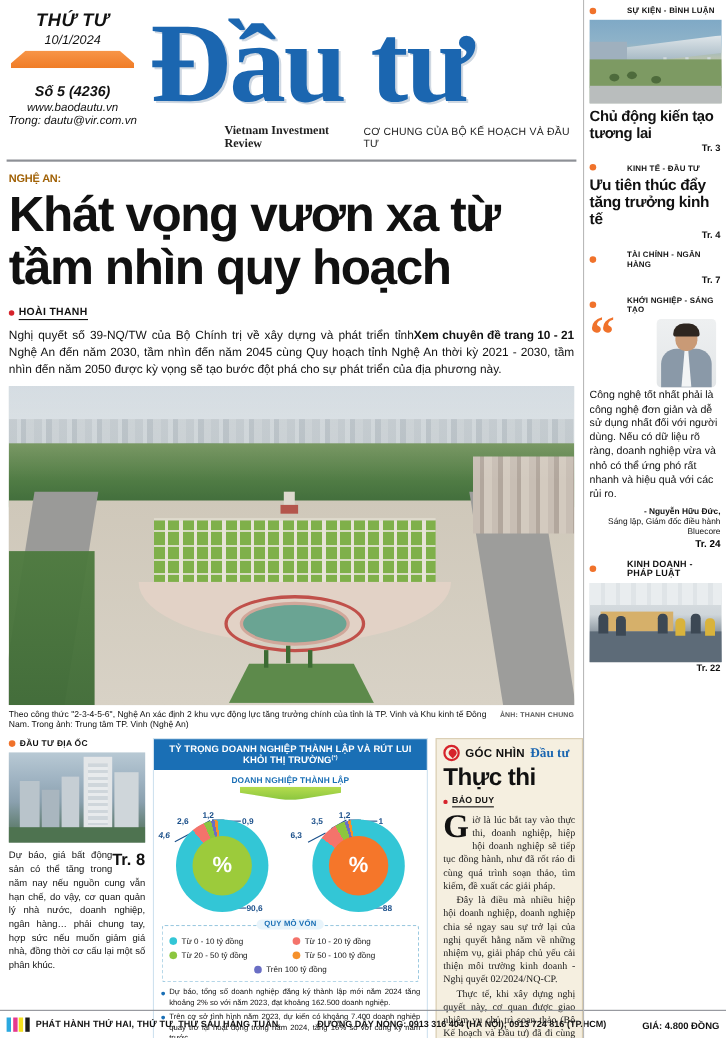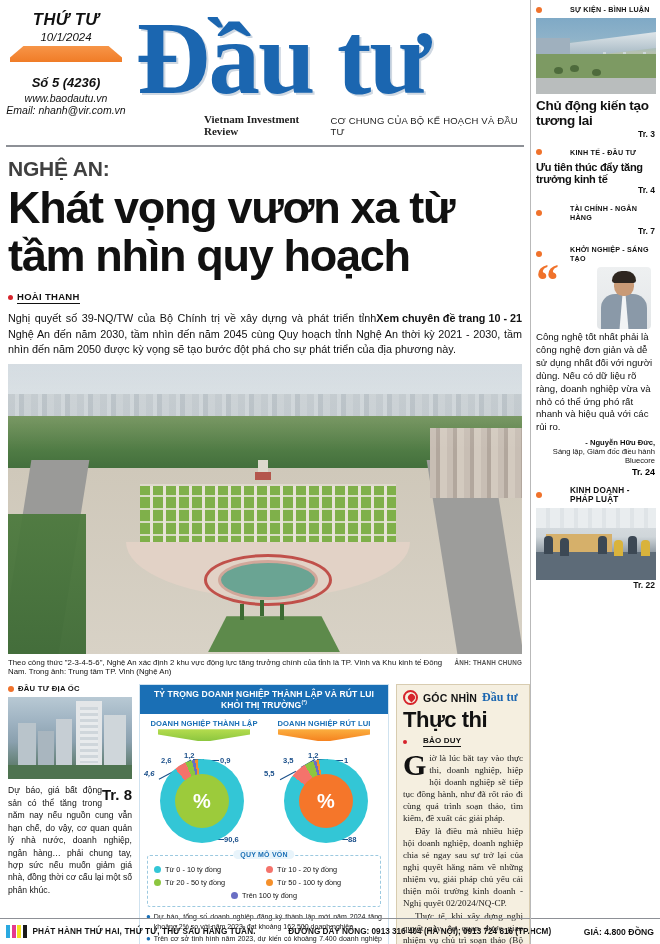--- a/index.html
+++ b/index.html
@@ -43,22 +43,22 @@
     white-space: nowrap;
   }
   .logo-sub-row { display: flex; justify-content: space-between;
                   align-items: flex-end; margin-top: 4px; padding-right: 4px; }
   .logo-vir { font-family: "Liberation Serif", serif; font-weight: bold;
               font-size: 11px; color: #222; margin-left: 68px; }
   .logo-org { font-size: 9.5px; color: #222; letter-spacing: 0.2px; }
   .mast-rule { height: 2px; background: #8d9096; margin: 3px 6px 0 6px; }
 
   
-  .kicker-big { font-size: 21px; font-weight: bold; letter-spacing: -0.2px;
-                color: #404040; padding: 10px 8px 0 8px; }
+  .kicker-big { font-size: 10px; font-weight: bold; letter-spacing: -0.2px;
+                color: #a16207; padding: 10px 8px 0 8px; }
   .headline {
     font-size: 45px; font-weight: bold; line-height: 1.07;
     letter-spacing: -1.3px; color: #111; padding: 3px 8px 0 8px;
   }
   .byline { display:flex; align-items:center; gap:4px; padding: 11px 8px 0 8px; }
   .byline .dot { width:5px; height:5px; background:#d6232b; border-radius:50%; }
   .byline .name { font-size: 9.5px; font-weight: bold; letter-spacing: 0.3px;
                   color:#111; border-bottom: 1px solid #111; padding-bottom:1px; }
   .standfirst { font-size: 10.8px; line-height: 1.42; color: #111;
                 padding: 7px 8px 0 8px; text-align: justify; }
@@ -184,21 +184,21 @@
   .colC { width: 263px; margin-left: 7px; background: #f5efe0;
           border: 1px solid #d8ccb0; padding: 5px 6px 4px 6px; }
   .gn-head { display:flex; align-items:center; gap:5px; }
   .gn-mark { width:15px; height:15px; border:2px solid #d6232b; border-radius:50%;
              position:relative; flex:none; }
   .gn-mark::after { content:""; position:absolute; left:3px; top:2px; width:7px; height:7px;
              background:#d6232b; border-radius:50% 50% 50% 0; transform: rotate(-45deg); }
   .gn-t1 { font-size:10.5px; font-weight:bold; color:#111; letter-spacing:0.2px; }
   .gn-t2 { font-family:"Liberation Serif", serif; font-size:12px; font-weight:bold; color:#1b66b0; }
   .gn-title { font-size:22px; font-weight:bold; color:#111; letter-spacing:-0.5px; margin-top:2px; }
-  .gn-byline { display:flex; align-items:center; gap:16px; margin-top:3px; }
+  .gn-byline { display:flex; align-items:center; gap:4px; margin-top:3px; }
   .gn-byline .dot { width:4px; height:4px; background:#d6232b; border-radius:50%; }
   .gn-byline .name { font-size:8px; font-weight:bold; letter-spacing:0.2px;
                      color:#111; border-bottom:1px solid #111; padding-bottom:1px; }
   .gn-body { font-family:"Liberation Serif", serif; font-size:9.1px; line-height:1.32;
              color:#1a1a1a; margin-top:5px; text-align: justify; }
   .gn-body p { text-indent: 12px; margin-bottom: 1px; }
   .gn-body p.first { text-indent: 0; }
   .dropcap { float:left; font-family:"Liberation Serif", serif; font-size:30px;
              line-height:0.82; font-weight:bold; padding: 1px 3px 0 0; color:#111; }
 
@@ -226,21 +226,21 @@
   .rp-grass { position:absolute; left:0; bottom:14px; width:100%; height:26px; background:#7d9a63; }
   .rp-path { position:absolute; left:0; bottom:0; width:100%; height:16px; background:#b9bdbd; }
   .rp-wall { position:absolute; left:0; top:20px; width:34px; height:28px; background:#9fb0be; }
   .rp-bush { position:absolute; width:9px; height:7px; background:#4e6b3c; border-radius:50%; }
 
   .rc-head { font-size:13.5px; font-weight:bold; line-height:1.1; color:#111;
              letter-spacing:-0.3px; margin-top:5px; }
   .rc-page { font-size:8.5px; font-weight:bold; color:#111; text-align:right; }
 
   .rc-block { margin-top: 9px; }
-  .rc-head2 { font-size:11px; font-weight:bold; line-height:1.12; color:#111;
+  .rc-head2 { font-size:14px; font-weight:bold; line-height:1.12; color:#111;
               letter-spacing:-0.3px; }
 
   
   .qmark { font-family:"Liberation Serif", serif; font-size:46px; font-weight:bold;
            color:#f0722b; line-height:0.62; height:30px; }
   .q-photo { position:absolute; right:4px; top:0px; width:54px; height:62px;
              border-radius:4px; overflow:hidden;
              background: linear-gradient(to bottom,#eef0f1 0%,#e3e6e8 100%); }
   .qp-head { position:absolute; left:17px; top:7px; width:20px; height:22px;
              background:#c99a76; border-radius:48% 48% 44% 44%; }
@@ -275,21 +275,21 @@
 
   <div class="main-col">
 
     <div class="masthead">
       <div class="mast-left">
         <div class="mast-day">THỨ TƯ</div>
         <div class="mast-date">10/1/2024</div>
         <div class="mast-wedge"></div>
         <div class="mast-issue">Số 5 (4236)</div>
         <div class="mast-web">www.baodautu.vn</div>
-        <div class="mast-email">Email: nhanh@vir.com.vn</div>
+        <div class="mast-email">Trong: dautu@vir.com.vn</div>
       </div>
       <div class="mast-right">
         <div class="logo-word">Đầu tư</div>
         <div class="logo-sub-row">
           <div class="logo-vir">Vietnam Investment Review</div>
           <div class="logo-org">CƠ CHUNG CỦA BỘ KẾ HOẠCH VÀ ĐẦU TƯ</div>
         </div>
       </div>
     </div>
     <div class="mast-rule"></div>
@@ -361,24 +361,20 @@
         <div class="ig">
           <div class="ig-title">
             <span>TỶ TRỌNG DOANH NGHIỆP THÀNH LẬP VÀ RÚT LUI KHỎI THỊ TRƯỜNG</span><sup>(*)</sup>
           </div>
 
           <div class="ig-sub">
             <div>
               <div class="ig-sublabel">DOANH NGHIỆP THÀNH LẬP</div>
               <div class="ig-arrowG"></div>
             </div>
-            <div>
-              <div class="ig-sublabel">DOANH NGHIỆP RÚT LUI</div>
-              <div class="ig-arrowO"></div>
-            </div>
           </div>
 
           <div class="ig-charts">
 
             <div class="ig-chart">
               <div class="lbl" style="left:4px;top:26px;font-style:italic;">4,6</div>
               <div class="lbl" style="left:21px;top:13px;">2,6</div>
               <div class="lbl" style="left:44px;top:8px;">1,2</div>
               <div class="lbl" style="left:80px;top:13px;">0,9</div>
               <div class="lbl" style="left:84px;top:92px;">90,6</div>
@@ -393,21 +389,21 @@
                      #33c6d6 0deg 326.2deg,
                      #f4736b 326.2deg 342.7deg,
                      #8cc63f 342.7deg 352deg,
                      #6a6ec4 352deg 356.3deg,
                      #f5902b 356.3deg 360deg);">
                 <div class="hole" style="background:#9ccb3b;">%</div>
               </div>
             </div>
 
             <div class="ig-chart">
-              <div class="lbl" style="left:0px;top:26px;">5,5</div>
+              <div class="lbl" style="left:0px;top:26px;">6,3</div>
               <div class="lbl" style="left:19px;top:13px;">3,5</div>
               <div class="lbl" style="left:44px;top:8px;">1,2</div>
               <div class="lbl" style="left:80px;top:13px;">1</div>
               <div class="lbl" style="left:84px;top:92px;">88</div>
               <div class="lead" style="left:15px;top:32px;width:18px;transform:rotate(-28deg);"></div>
               <div class="lead" style="left:36px;top:20px;width:16px;transform:rotate(-30deg);"></div>
               <div class="leadv" style="left:53px;top:16px;height:10px;"></div>
               <div class="lead" style="left:53px;top:16px;width:10px;"></div>
               <div class="leadv" style="left:63px;top:16px;height:8px;"></div>
               <div class="lead" style="left:66px;top:17px;width:13px;"></div>

